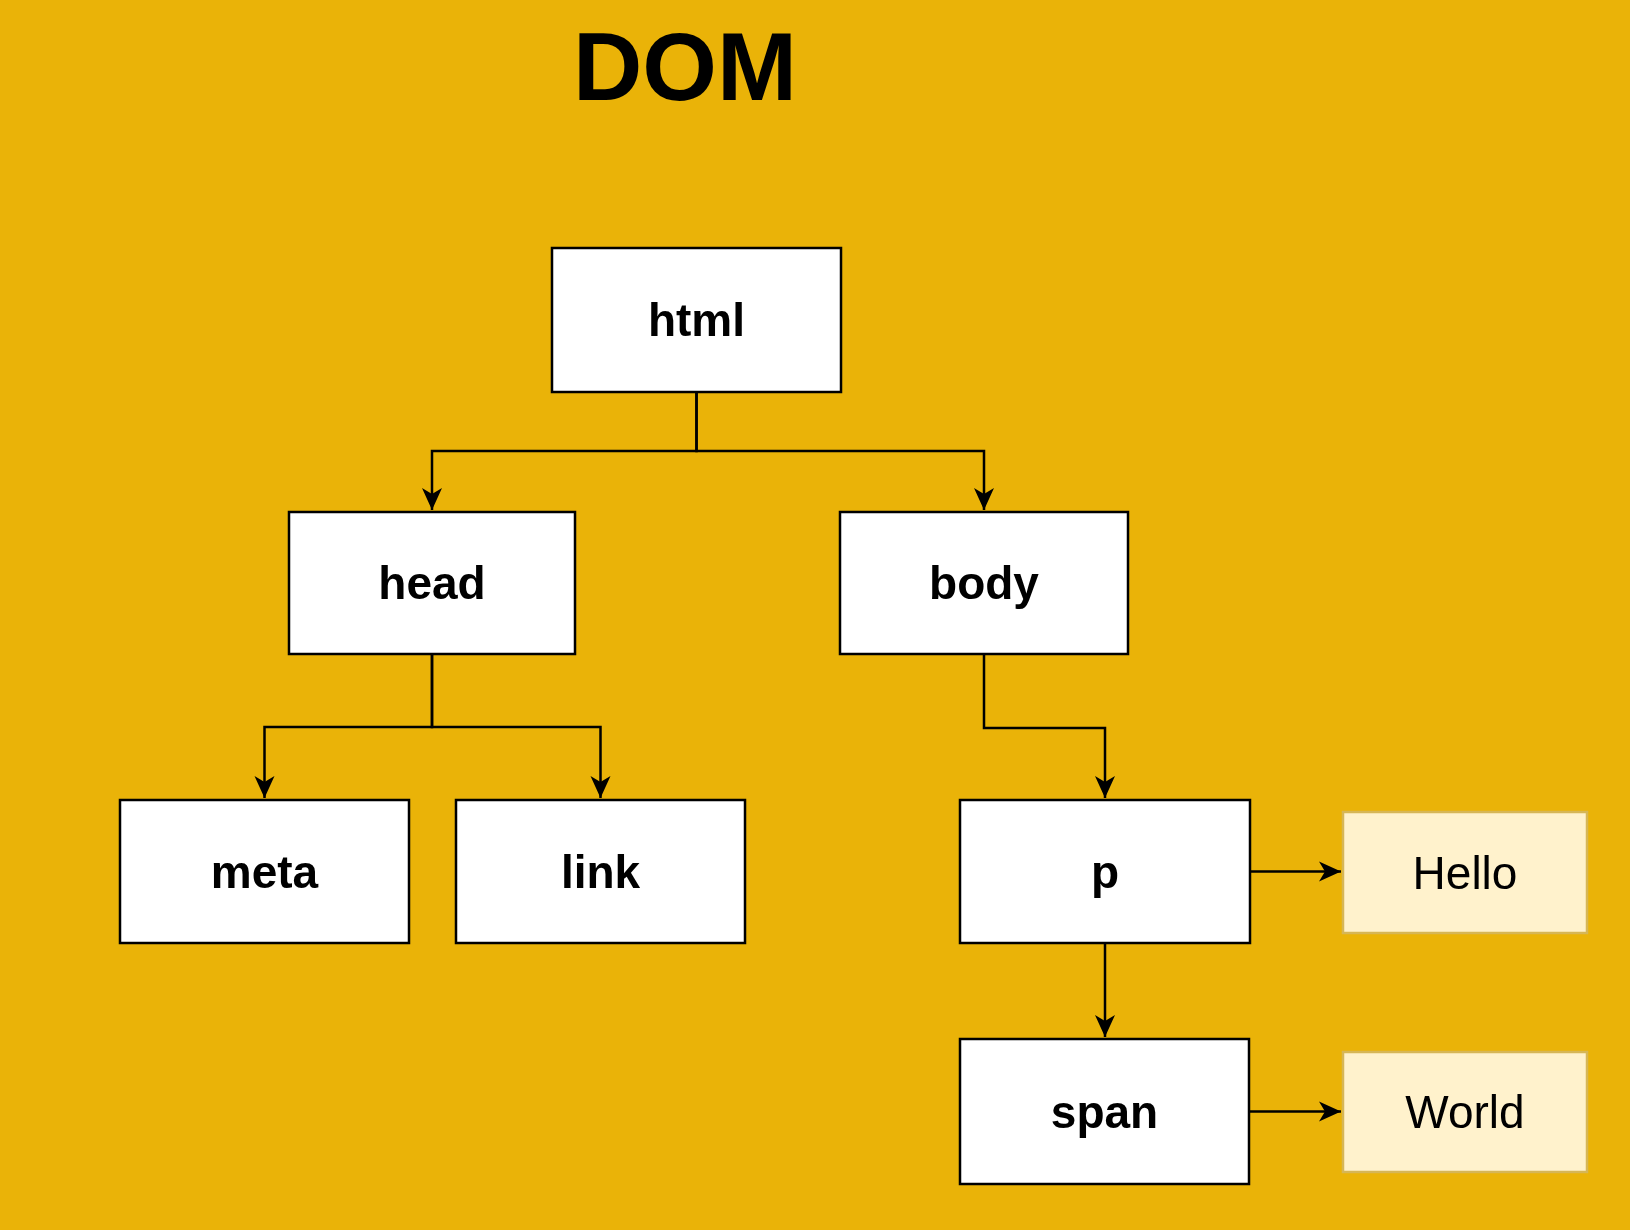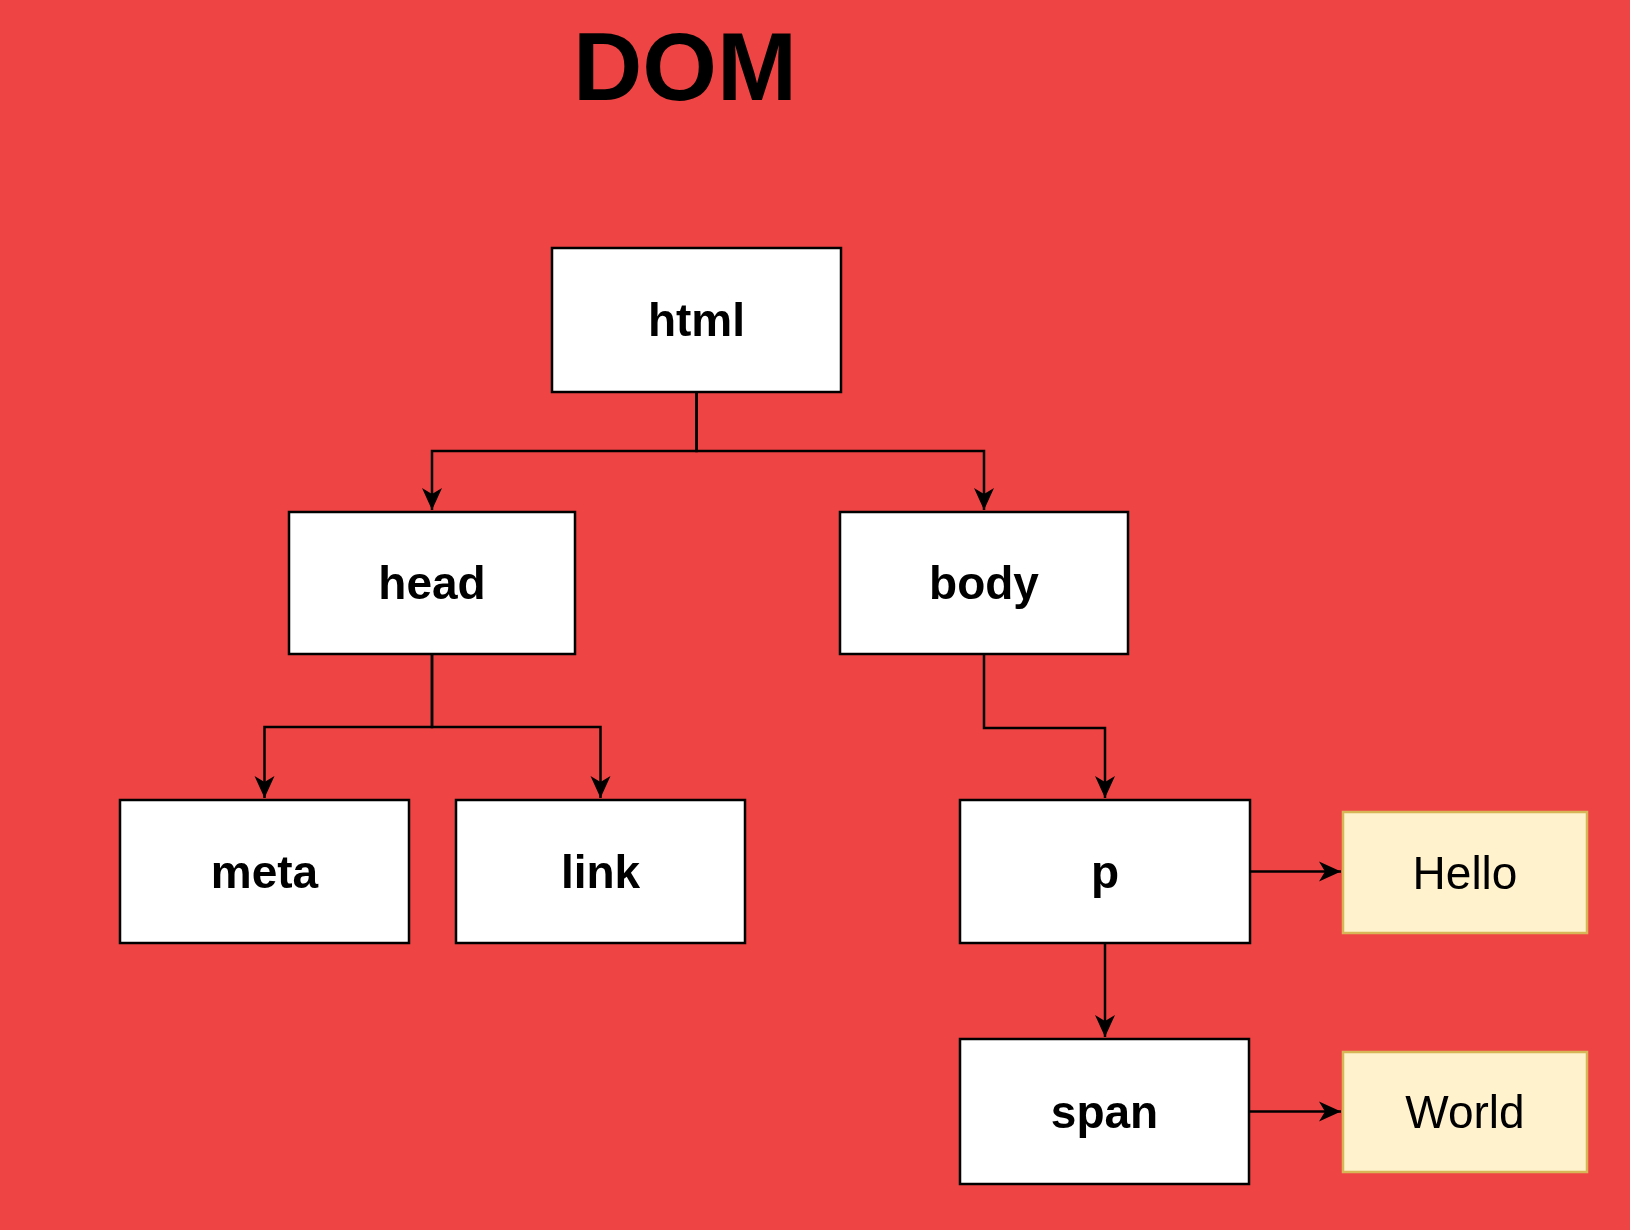--- a/index.html
+++ b/index.html
@@ -7,21 +7,21 @@
     padding: 0;
     background: #ffffff;
     width: 1630px;
     height: 1230px;
     font-family: "Liberation Sans", sans-serif;
   }
   .canvas {
     position: relative;
     width: 1630px;
     height: 1230px;
-    background: #ef4444;
+    background: #eab308;
     overflow: hidden;
   }
   svg { display: block; }
 
   .diagram-title {
     font-family: "Liberation Sans", sans-serif;
     font-size: 96px;
     font-weight: bold;
     fill: var(--text-color, #000000);
   }

